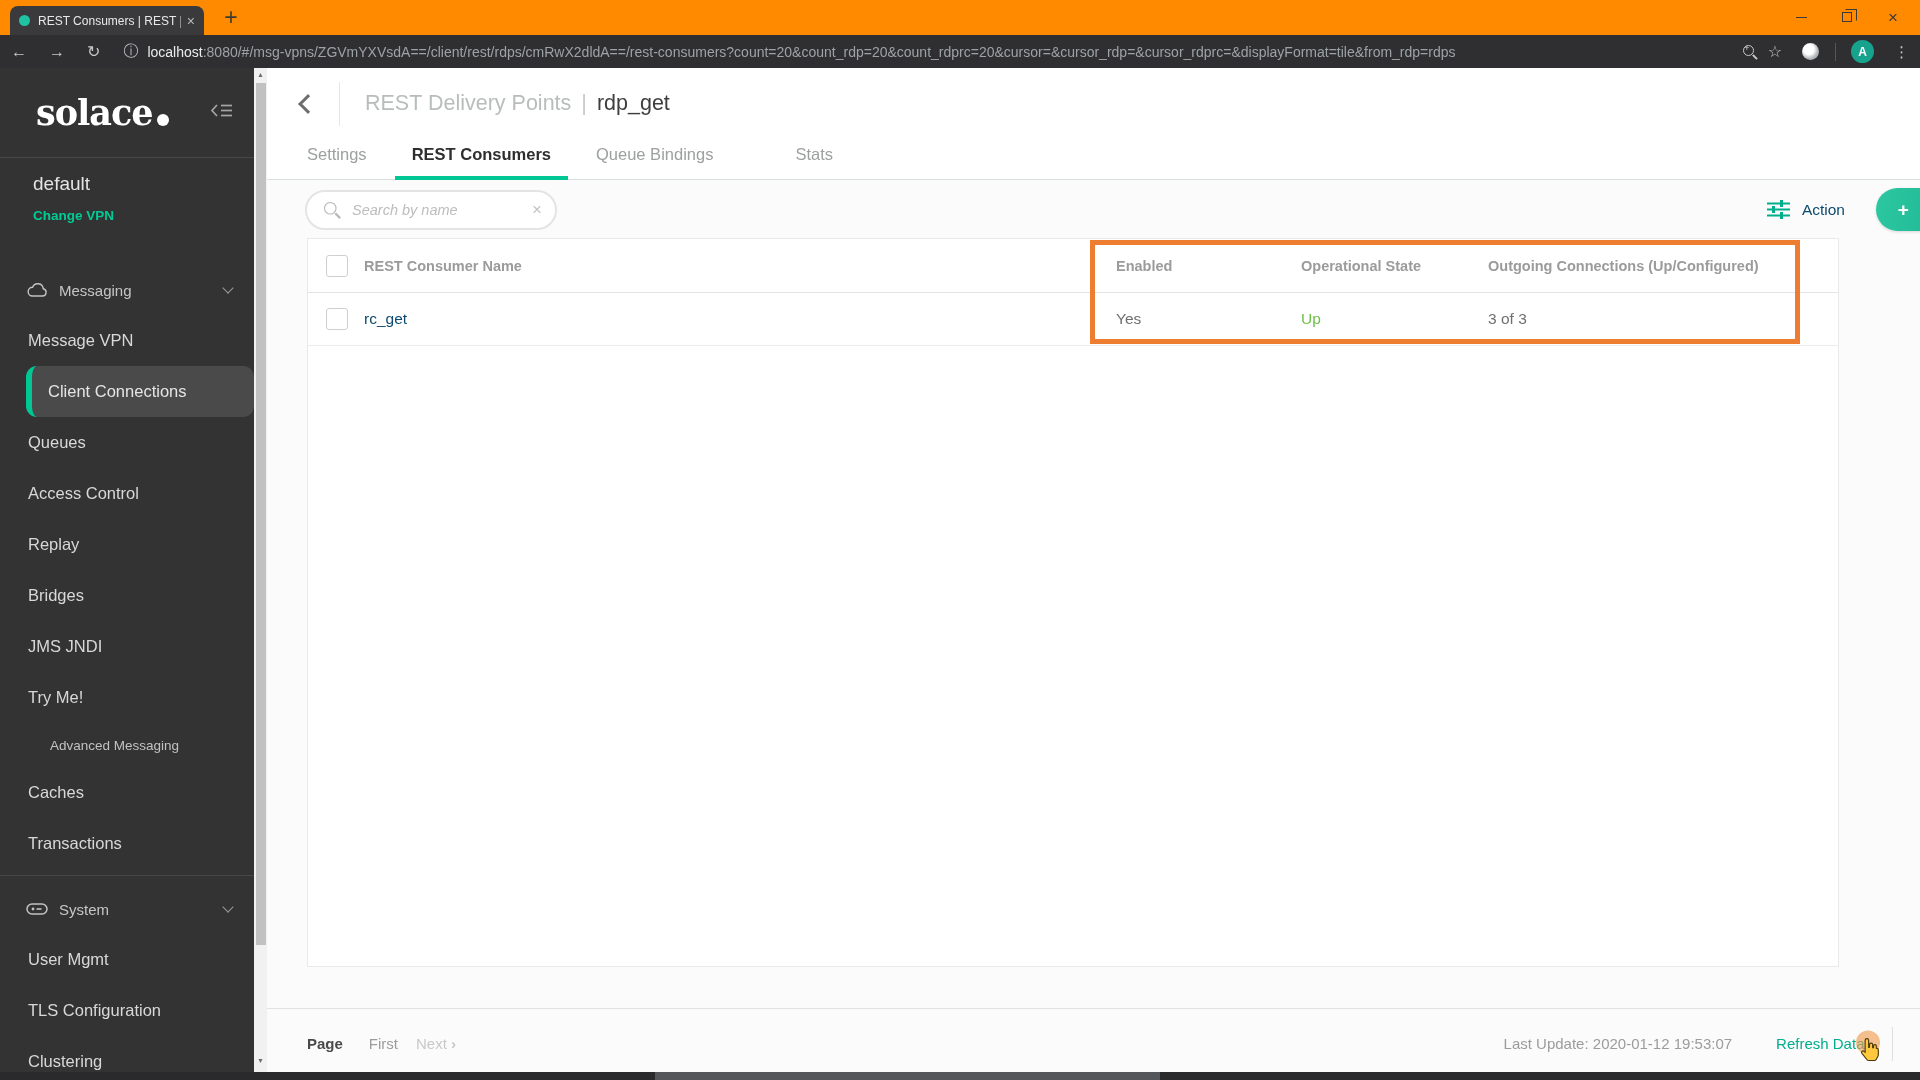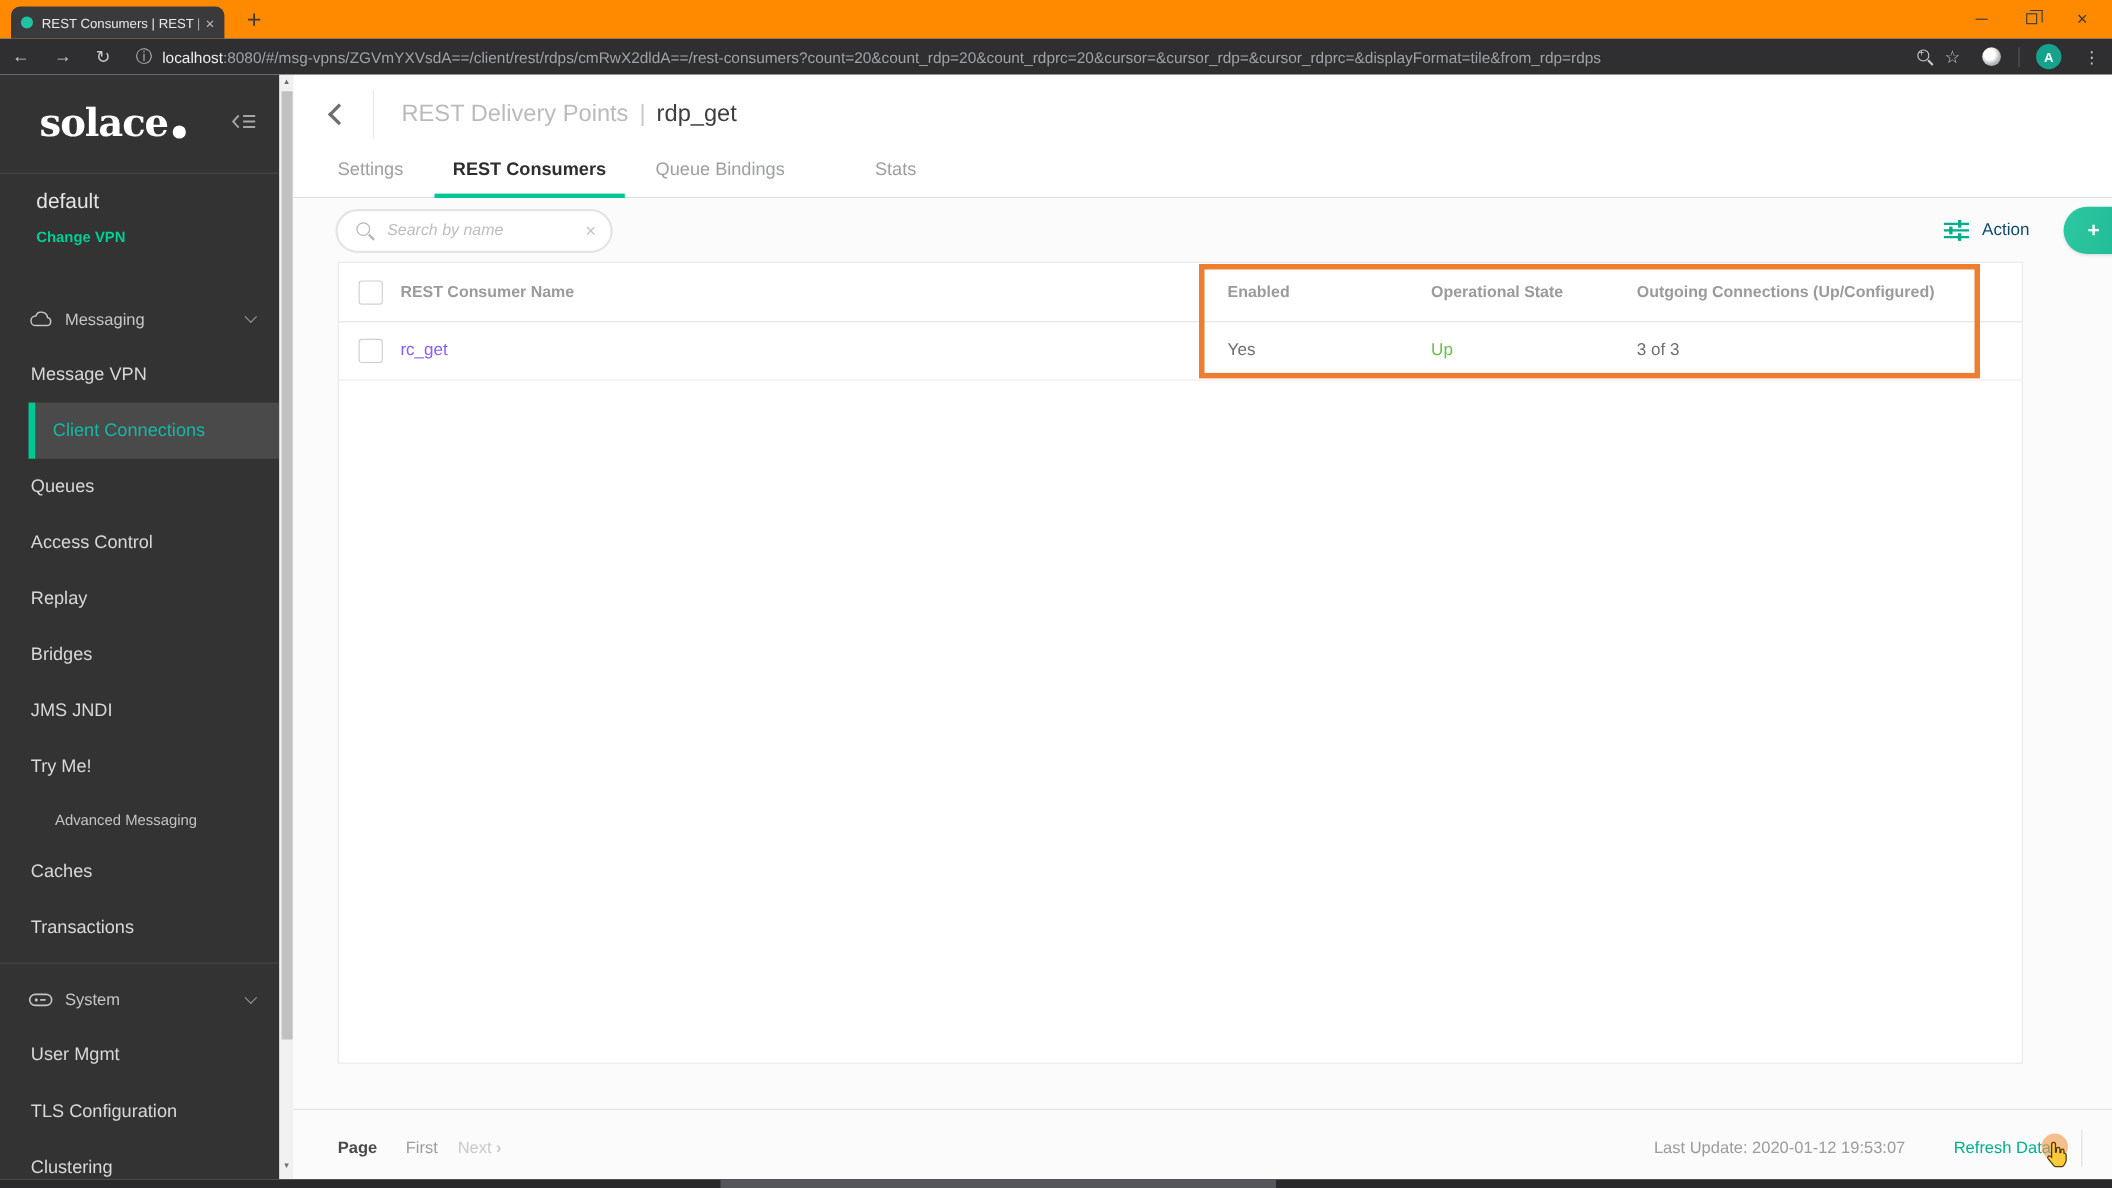--- a/index.html
+++ b/index.html
@@ -59,21 +59,21 @@
   #vpn-block { padding:15px 0 0 33px; height:74px; }
   #vpn-name { color:#E4E4E4; font-size:19px; }
   #change-vpn { color:#00CC96; font-size:13.5px; font-weight:bold; margin-top:13px; }
   .nav-header { display:flex; align-items:center; padding:0 22px 0 26px; height:50px; color:#C6C6C6; font-size:15px; }
   .nav-header.first { margin-top:33px; }
   .nav-header .hdr-label { margin-left:11px; }
   .chev-down { width:8px; height:8px; border-right:1.8px solid #9A9A9A; border-bottom:1.8px solid #9A9A9A;
                transform:rotate(45deg); margin-left:auto; margin-top:-4px; }
   .nav-item { height:51px; display:flex; align-items:center; padding-left:28px; font-size:16.5px; color:#D8D8D8; }
   .nav-item.active { margin-left:26px; padding-left:16px; background:#4A4A4A;
-                     border-left:6px solid #00C794; color:#14b8a6; }
+                     border-left:6px solid #00C794; color:#e5e5e5;border-radius:11px; }
   .nav-item.small { height:44px; font-size:13.5px; color:#C2C2C2; padding-left:50px; }
   .sys-divider { margin-top:6px; }
   .nav-header.system { margin-top:8px; }
 
   
   #side-scrollbar { position:absolute; left:254px; top:0; width:13px; height:100%; background:#F1F1F1; }
   .sb-arrow { position:absolute; left:0; width:13px; text-align:center; font-size:7px; color:#6E6E6E; }
   #sb-thumb { position:absolute; left:1.5px; top:15px; width:10px; height:862px; background:#C1C1C1; }
 
   
@@ -117,21 +117,21 @@
   .thead { position:relative; height:54px; border-bottom:1px solid #E4E4E4; }
   .trow  { position:relative; height:53px; border-bottom:1px solid #ECECEC; }
   .checkbox { position:absolute; left:18px; top:50%; transform:translateY(-50%); width:22px; height:22px;
               background:#fff; border:1.5px solid #CFCFCF; border-radius:3px; }
   .col-name { position:absolute; left:56px; top:50%; transform:translateY(-50%); }
   .col-enabled { position:absolute; left:808px; top:50%; transform:translateY(-50%); }
   .col-state { position:absolute; left:993px; top:50%; transform:translateY(-50%); }
   .col-conn { position:absolute; left:1180px; top:50%; transform:translateY(-50%); }
   .thead span { font-size:14.5px; font-weight:bold; color:#9B9B9B; white-space:nowrap; }
   .trow span { font-size:15.5px; color:#6F6F6F; white-space:nowrap; }
-  .trow .col-name { color:#8b5cf6; }
+  .trow .col-name { color:#0c4a6e; }
   .trow .col-state { color:#6CC04A; }
 
   
   #annotation-box { position:absolute; left:823px; top:60px; width:710px; height:104px;
                     border:5px solid #ED7D31; pointer-events:none; }
   .click-ring { position:absolute; right:-16px; top:50%; transform:translateY(-56%);
                 width:24px; height:24px; border-radius:50%; border:11px solid rgba(241,152,73,.62); }
   .cursor-hand { position:absolute; right:-16px; top:2px; }
 
   

